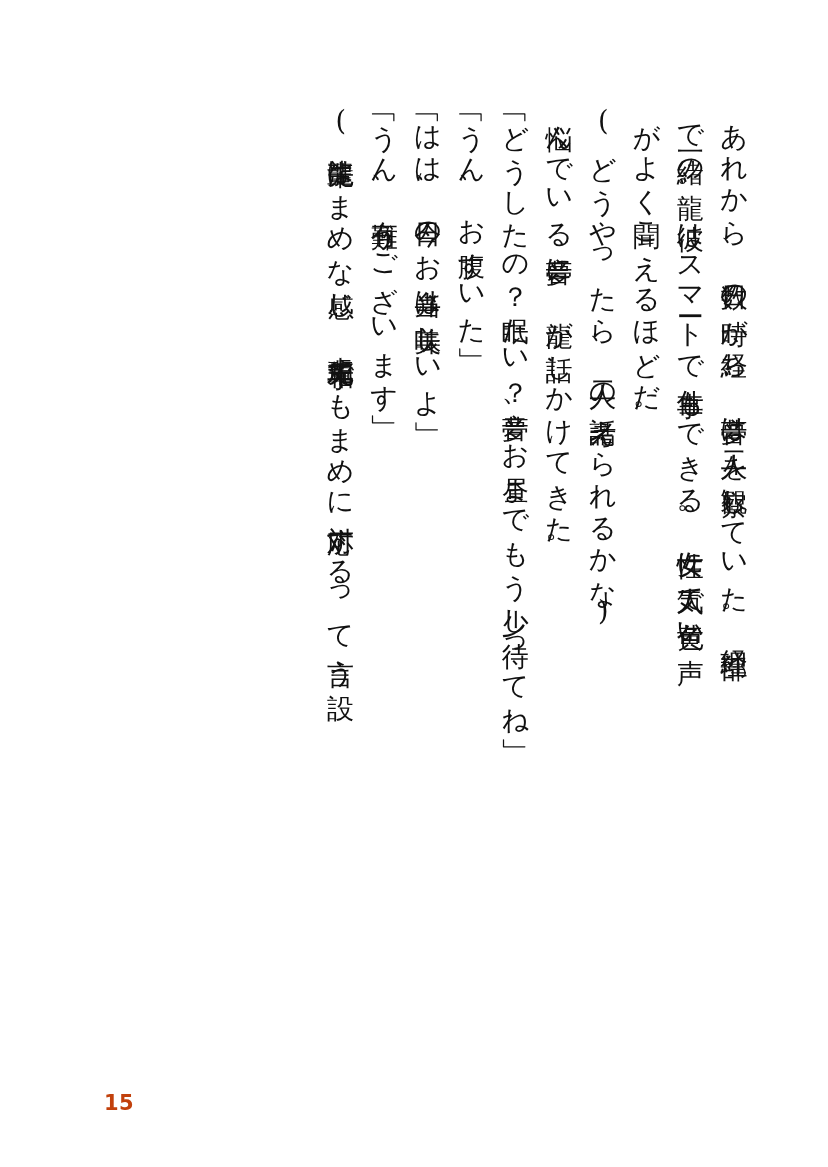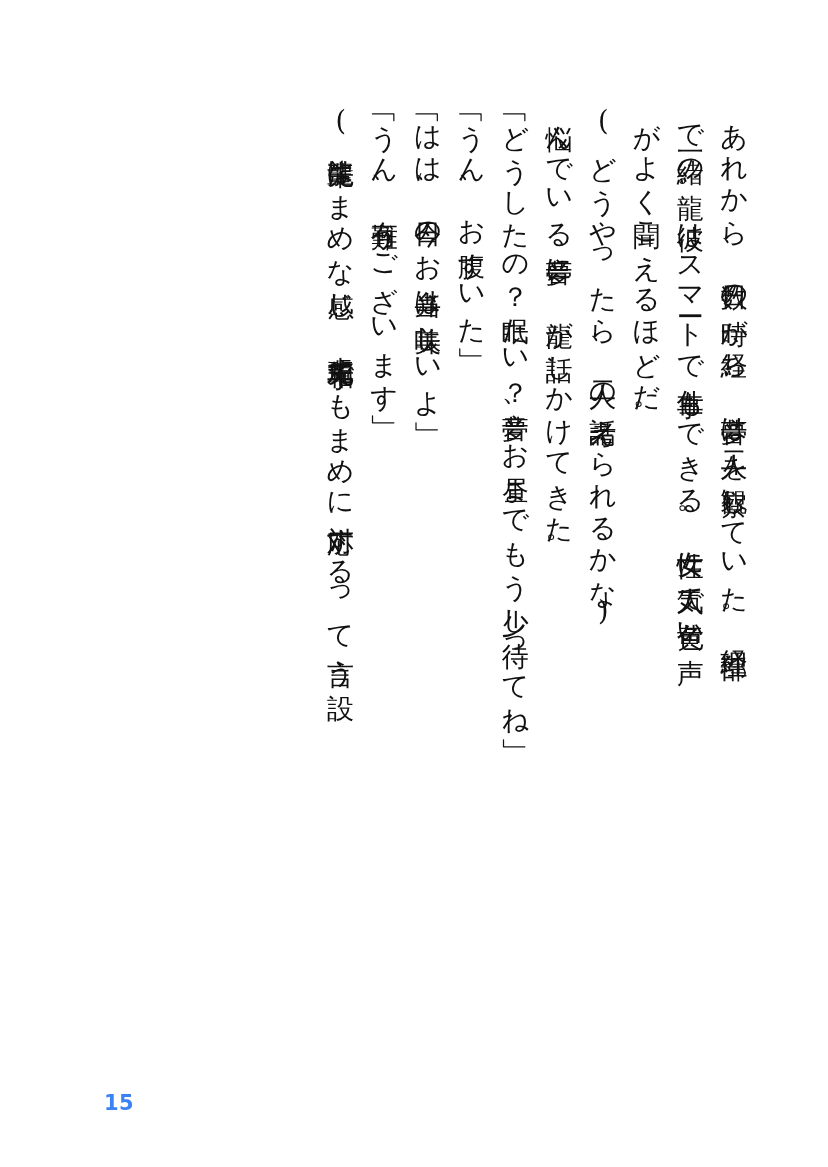--- a/index.html
+++ b/index.html
@@ -51,21 +51,21 @@
     padding: 0;
   }
 
   .page-number {
     position: absolute;
     left: 104px;
     bottom: 52px;
     font-size: 21px;
     font-weight: bold;
     font-family: "DejaVu Sans", "Liberation Sans", sans-serif;
-    color: #3b82f6;
+    color: #c2410c;
     letter-spacing: 0.02em;
   }
 </style>
 </head>
 <body>
 
 <div class="page">
 
   <div class="vtext-block">
     <span class="vline">あれから、数日の時が経ち、音夢は二人を観察していた。経理部</span>

